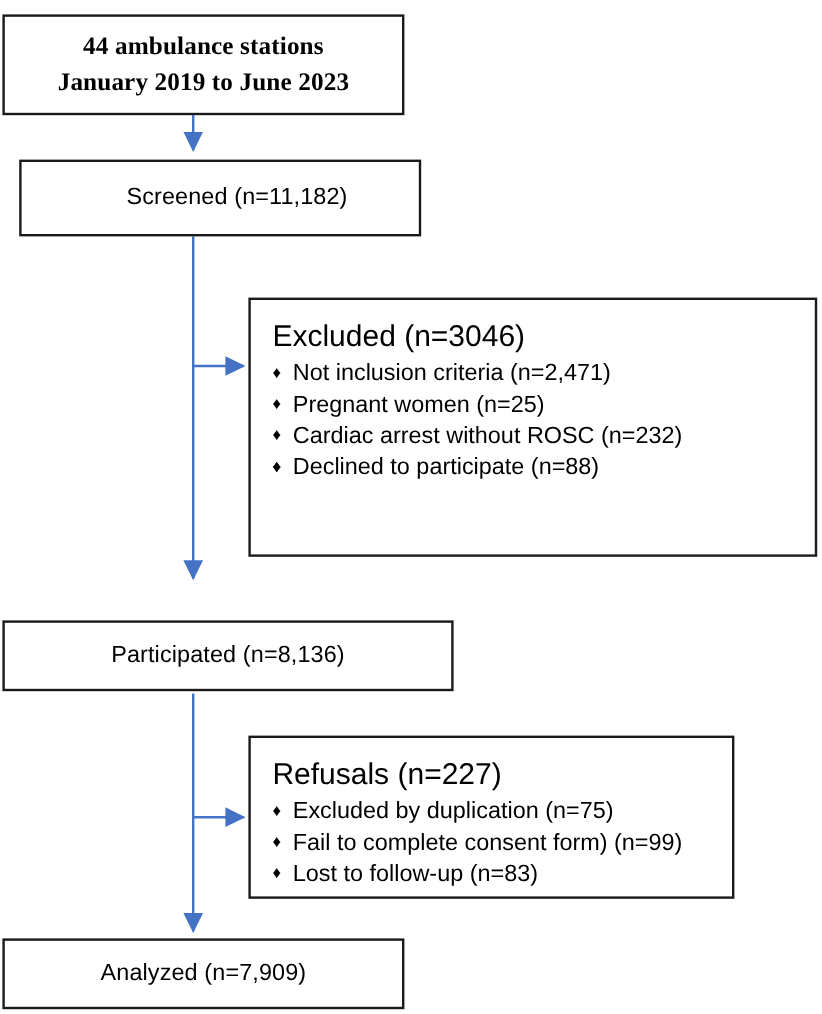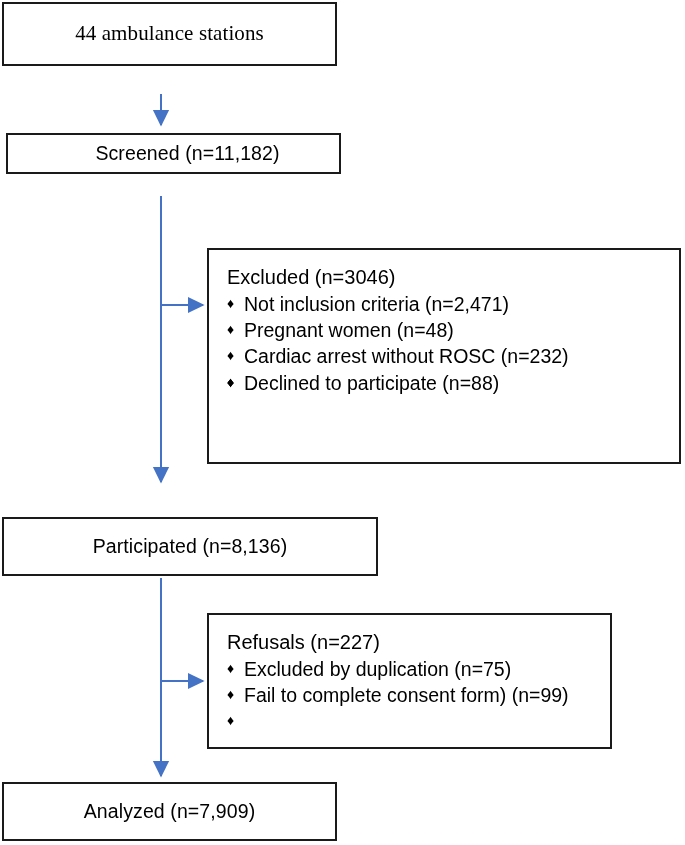--- a/index.html
+++ b/index.html
@@ -42,35 +42,36 @@
 
   .box-centered .box-text {
     font-size: 19.5px;
     line-height: 1.30;
     letter-spacing: 0.1px;
   }
 
   
   #box-source {
     left: 2px;
-    top: 2px;
+    top: 12px;
     width: 335px;
-    height: 64px;
+    height: 84px;
+    font-weight: bold;
   }
   #box-source .box-text {
     font-family: "Liberation Serif", serif;
     font-size: 21px;
     line-height: 1.42;
   }
 
   #box-screened {
-    left: 6px;
+    left: 16px;
     top: 133px;
     width: 335px;
-    height: 41px;
+    height: 64px;
     padding-left: 28px;
   }
 
   #box-participated {
     left: 2px;
     top: 517px;
     width: 376px;
     height: 59px;
   }
 
@@ -93,21 +94,21 @@
     height: 216px;
   }
   #box-refusals {
     left: 207px;
     top: 613px;
     width: 405px;
     height: 136px;
   }
 
   .list-title {
-    font-size: 20px;
+    font-size: 25px;
     line-height: 1.30;
     margin: 0 0 1px 0;
     white-space: nowrap;
   }
 
   .bullet-list {
     list-style: none;
     margin: 0;
     padding: 0;
   }
@@ -155,49 +156,50 @@
     <line x1="161" y1="305" x2="203" y2="305" stroke="#4472C4" stroke-width="2" marker-end="url(#arrowhead)"></line>
 
     <line x1="161" y1="578" x2="161" y2="776" stroke="#4472C4" stroke-width="2" marker-end="url(#arrowhead)"></line>
 
     <line x1="161" y1="681" x2="203" y2="681" stroke="#4472C4" stroke-width="2" marker-end="url(#arrowhead)"></line>
   </svg>
 
   <div class="box box-centered" id="box-source">
     <div class="box-text">
       <div>44 ambulance stations</div>
+      <div>January 2019 to June 2023</div>
     </div>
   </div>
 
   <div class="box box-centered" id="box-screened">
     <div class="box-text">Screened (n=11,182)</div>
   </div>
 
   <div class="box box-list" id="box-excluded">
     <div class="list-title">Excluded (n=3046)</div>
     <ul class="bullet-list">
       <li><span class="bullet-mark">♦</span><span>Not inclusion criteria (n=2,471)</span></li>
-      <li><span class="bullet-mark">♦</span><span>Pregnant women (n=48)</span></li>
+      <li><span class="bullet-mark">♦</span><span>Pregnant women (n=25)</span></li>
       <li><span class="bullet-mark">♦</span><span>Cardiac arrest without ROSC (n=232)</span></li>
       <li><span class="bullet-mark">♦</span></li>
       <li><span class="bullet-mark">♦</span></li>
       <li><span class="bullet-mark">♦</span><span>Declined to participate (n=88)</span></li>
     </ul>
   </div>
 
   <div class="box box-centered" id="box-participated">
     <div class="box-text">Participated (n=8,136)</div>
   </div>
 
   <div class="box box-list" id="box-refusals">
     <div class="list-title">Refusals (n=227)</div>
     <ul class="bullet-list">
       <li><span class="bullet-mark">♦</span><span>Excluded by duplication (n=75)</span></li>
       <li><span class="bullet-mark">♦</span><span>Fail to complete consent form) (n=99)</span></li>
-      <li><span class="bullet-mark">♦</span></li>
+      <li><span class="bullet-mark">♦</span><span>Lost to follow-up (n=83)</span></li>
     </ul>
   </div>
 
   <div class="box box-centered" id="box-analyzed">
     <div class="box-text">Analyzed (n=7,909)</div>
   </div>
 
 </div>
 
 </body></html>

